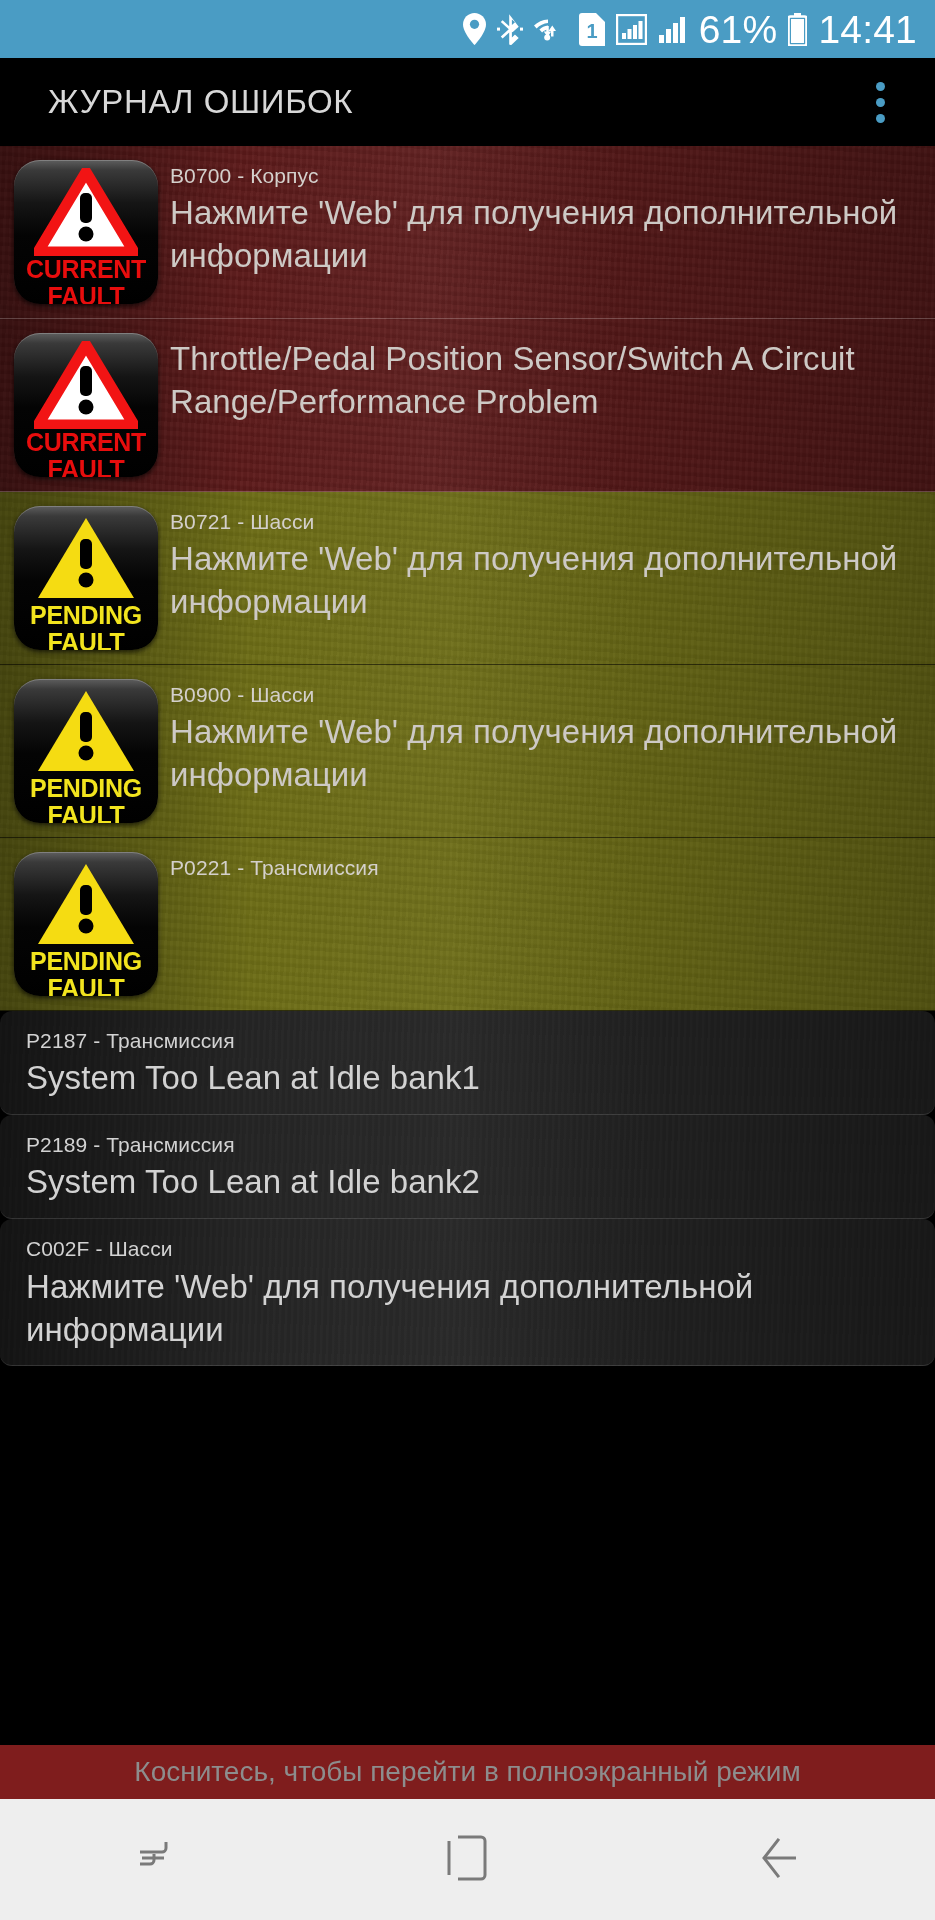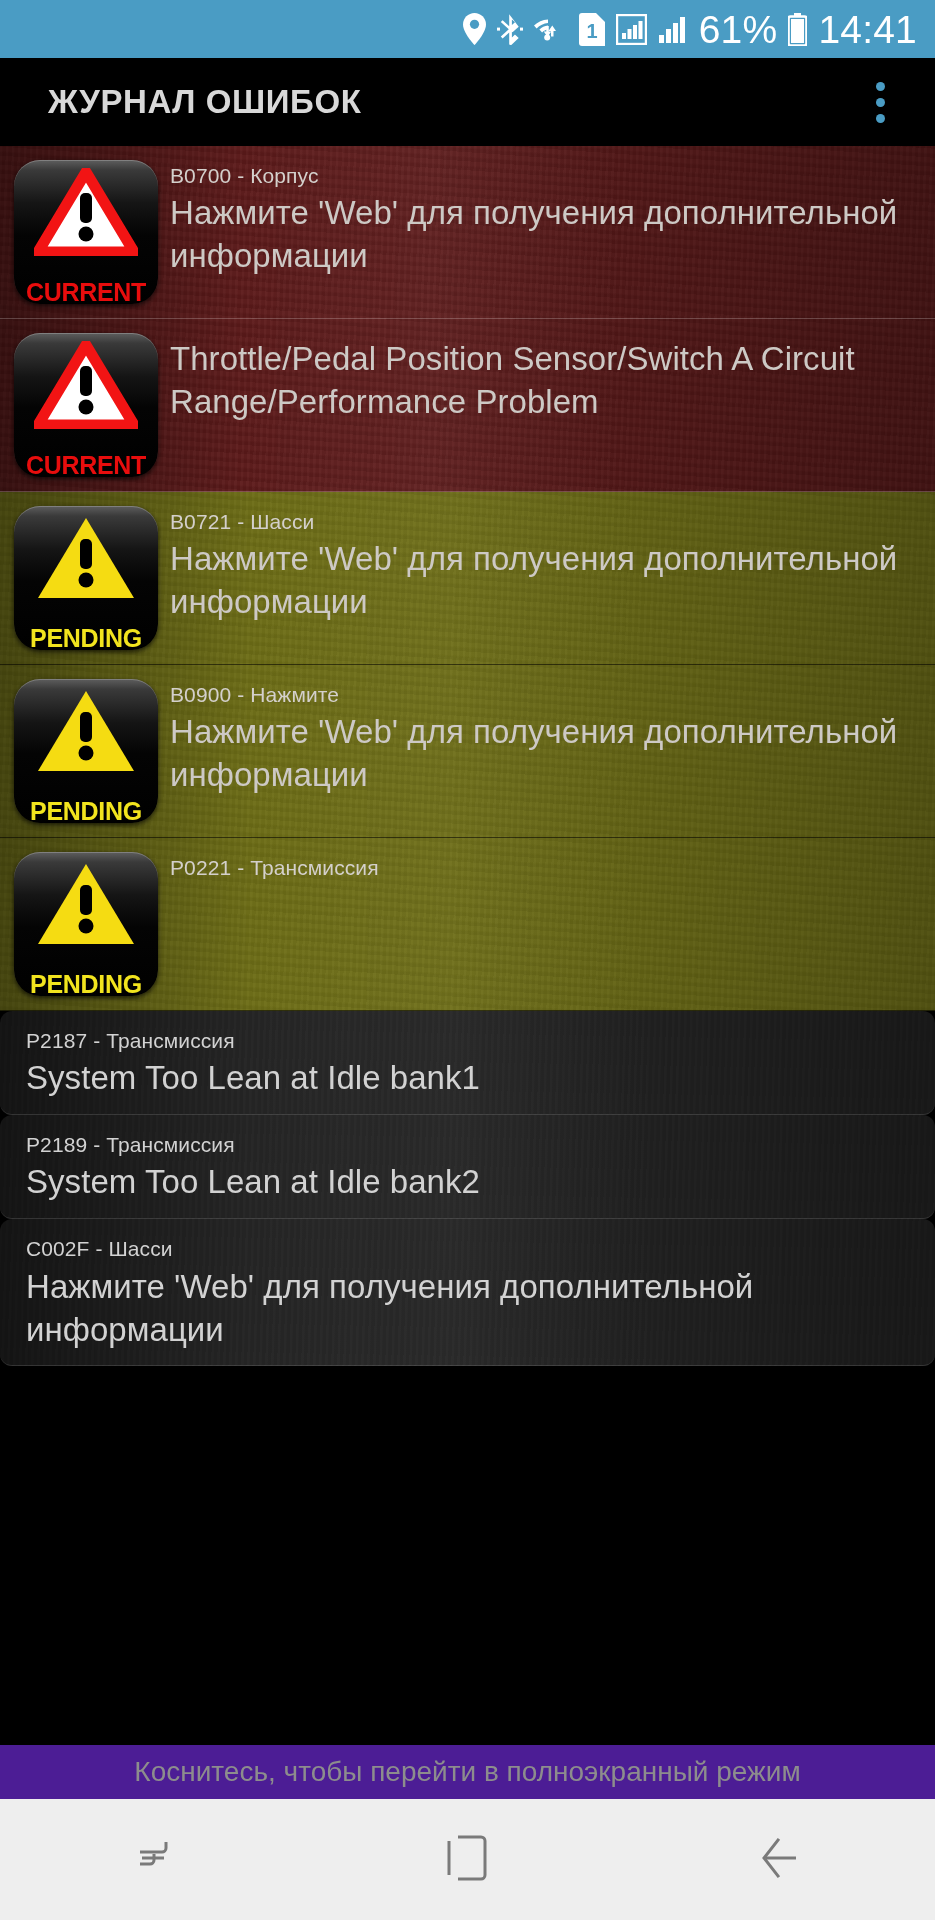--- a/index.html
+++ b/index.html
@@ -35,21 +35,21 @@
     height:88px;
     background:#000000;
     display:flex;
     align-items:center;
     justify-content:space-between;
     padding:0 38px 0 48px;
   }
   #app-bar .title {
     color:#d8d8d8;
     font-size:33px;
-    font-weight:bold;
+    font-weight:normal;
     letter-spacing:0.6px;
   }
   .overflow-dots { display:flex; flex-direction:column; gap:7px; padding:10px 12px; cursor:pointer; }
   .overflow-dots i { width:9px; height:9px; border-radius:50%; background:#4a9cc4; display:block; }
 
   
   #fault-list {
     position:absolute;
     top:146px; left:0; right:0; bottom:0;
     overflow:hidden;
@@ -92,21 +92,20 @@
 
   
   .badge {
     width:144px; height:144px;
     border-radius:26px;
     background:linear-gradient(180deg,#5e5e5e 0%,#3a3a3a 7%,#151515 30%,#040404 52%,#000 100%);
     box-shadow:0 2px 5px rgba(0,0,0,0.7), inset 0 1px 0 rgba(255,255,255,0.22);
     display:flex; flex-direction:column; align-items:center;
     padding-top:8px;
     overflow:hidden;
-    gap:23px;
   }
   .badge svg { display:block; }
   .badge .blabel {
     font-size:25px;
     font-weight:bold;
     line-height:1.02;
     text-align:center;
     letter-spacing:-0.3px;
     margin-top:1px;
   }
@@ -130,21 +129,21 @@
   }
   .fault-row.history .fault-code,
   .fault-row.history .fault-desc { color:#d2d2d2; }
 
   
   #hint-bar {
     position:absolute;
     left:0; right:0;
     bottom:121px;
     height:54px;
-    background:#4c1d95;
+    background:#7f1d1d;
     display:flex;
     align-items:center;
     justify-content:center;
     z-index:5;
   }
   #hint-bar span { color:#8d8d8d; font-size:28px; }
 
   
   #nav-bar {
     position:absolute;
@@ -293,21 +292,21 @@
               <path d="M52 4 100 84H4Z" fill="#f5dc12"></path>
               <rect x="46" y="25" width="12" height="30" rx="5" fill="#000"></rect>
               <circle cx="52" cy="66" r="7.5" fill="#000"></circle>
             </svg>
           </span>
           <div class="blabel">PENDING</div>
           <div class="blabel">FAULT</div>
         </div>
       </div>
       <div class="fault-text">
-        <div class="fault-code">B0900 - Нажмите</div>
+        <div class="fault-code">B0900 - Шасси</div>
         <div class="fault-desc">Нажмите 'Web' для получения дополнительной информации</div>
       </div>
     </div>
     <div class="fault-row pending">
       <div class="badge-wrap">
         <div class="badge yell">
           <span>
             <svg width="104" height="88" viewBox="0 0 104 88">
               <path d="M52 4 100 84H4Z" fill="#f5dc12"></path>
               <rect x="46" y="25" width="12" height="30" rx="5" fill="#000"></rect>

